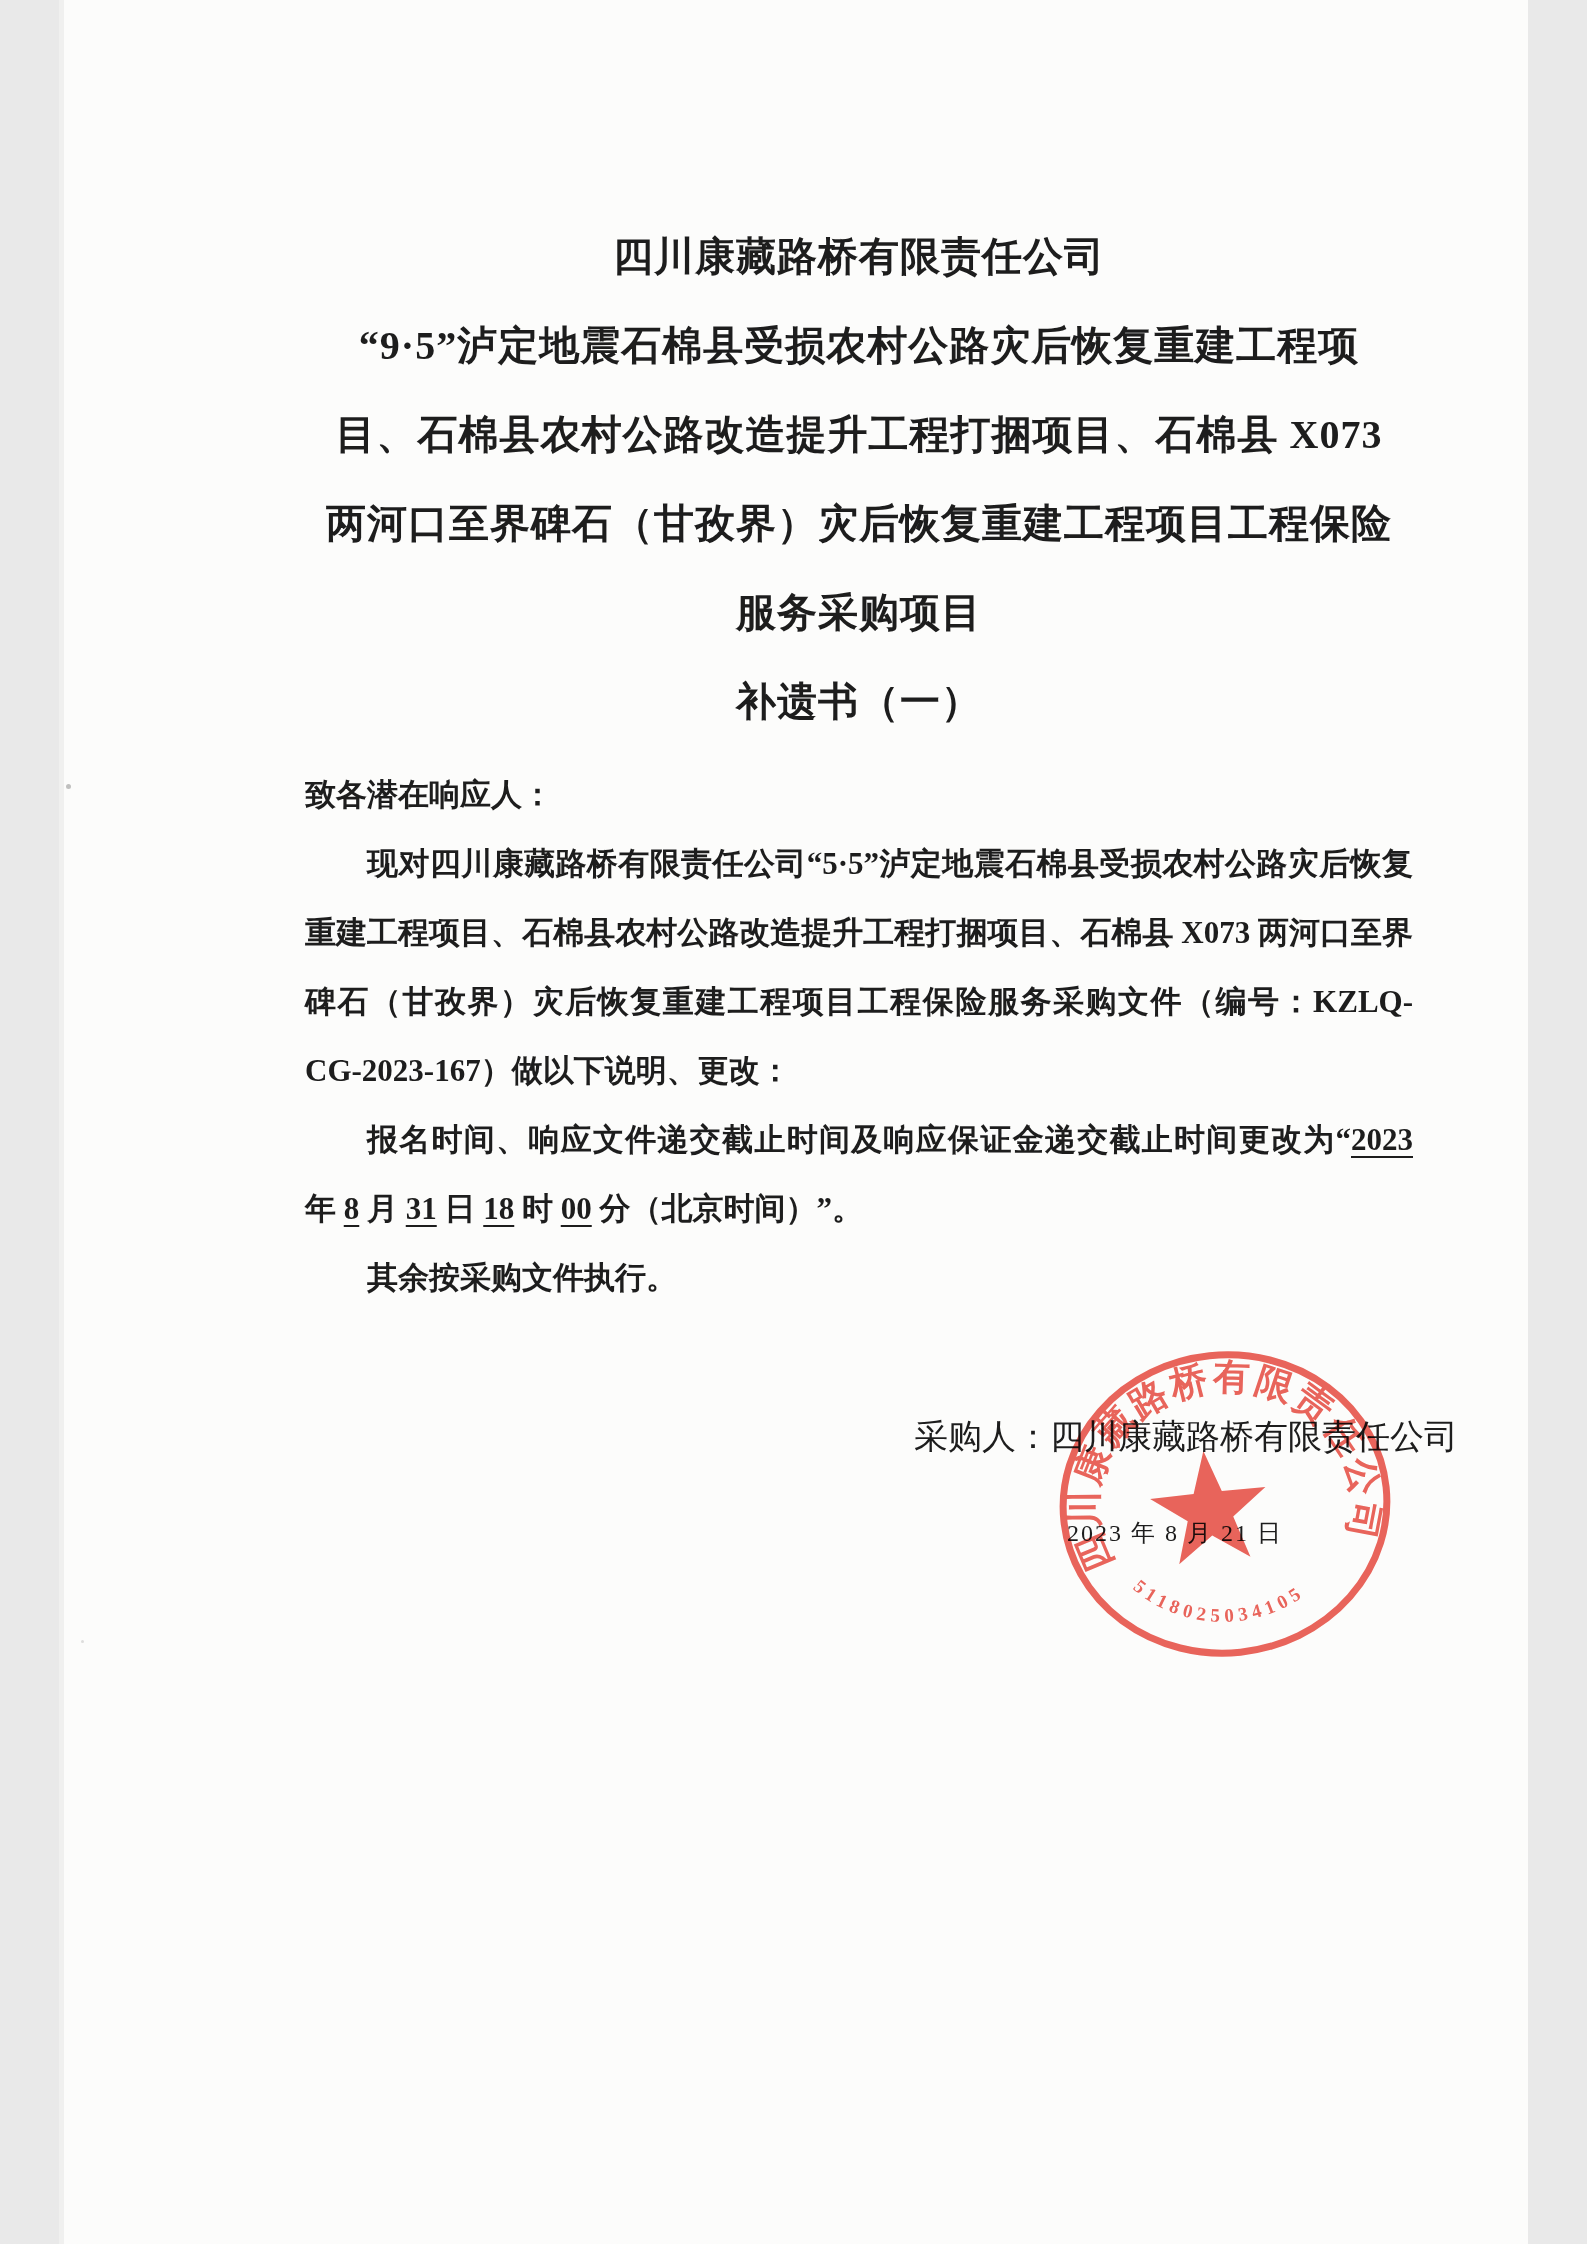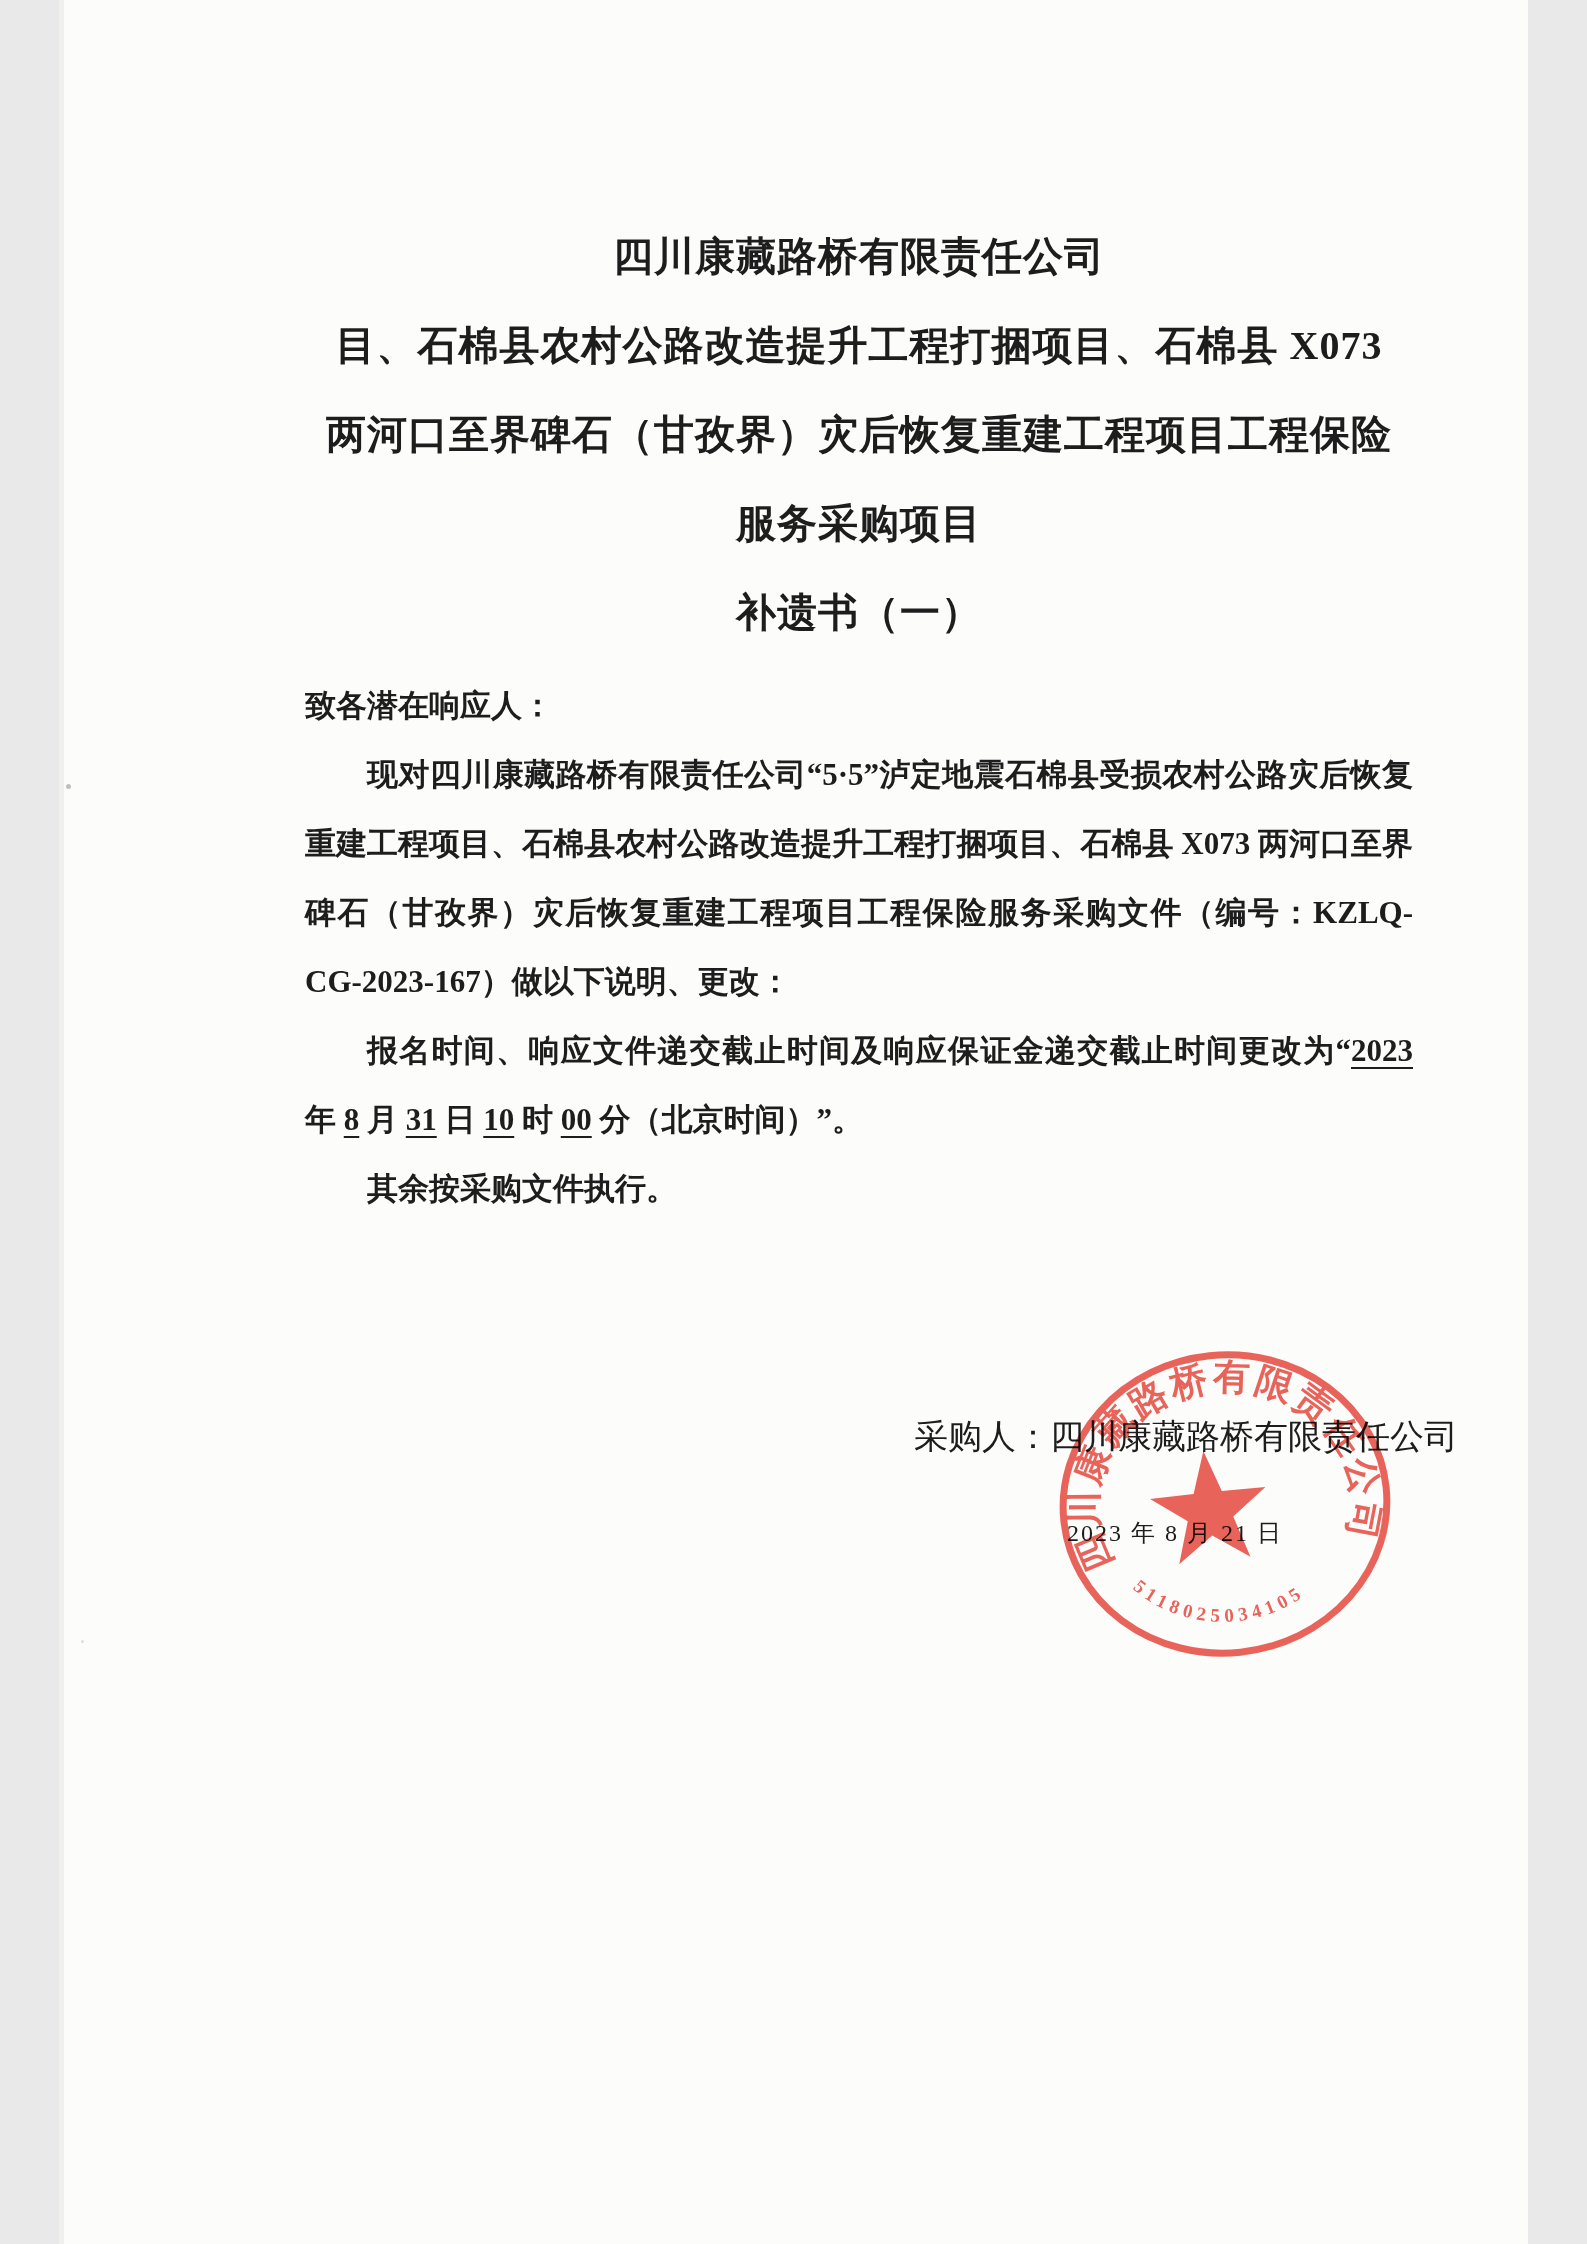--- a/index.html
+++ b/index.html
@@ -79,30 +79,31 @@
 <div class="page">
 
   <div class="edge-strip"></div>
   <div class="speckle s1"></div>
   <div class="speckle s2"></div>
 
   <div class="content">
 
     <div class="title-block">
       <div class="title-line">四川康藏路桥有限责任公司</div>
+      <div class="title-line">“9·5”泸定地震石棉县受损农村公路灾后恢复重建工程项</div>
       <div class="title-line">目、石棉县农村公路改造提升工程打捆项目、石棉县 X073</div>
       <div class="title-line">两河口至界碑石（甘孜界）灾后恢复重建工程项目工程保险</div>
       <div class="title-line">服务采购项目</div>
       <div class="title-line">补遗书（一）</div>
     </div>
 
     <div class="body-block">
       <p>致各潜在响应人：</p>
       <p class="indent">现对四川康藏路桥有限责任公司“5·5”泸定地震石棉县受损农村公路灾后恢复重建工程项目、石棉县农村公路改造提升工程打捆项目、石棉县 X073 两河口至界碑石（甘孜界）灾后恢复重建工程项目工程保险服务采购文件（编号：KZLQ-CG-2023-167）做以下说明、更改：</p>
-      <p class="indent"><span>报名时间、响应文件递交截止时间及响应保证金递交截止时间更改为“</span><span class="u">2023</span><span> 年 </span><span class="u">8</span><span> 月 </span><span class="u">31</span><span> 日 </span><span class="u">10</span><span> 时 </span><span class="u">00</span><span> 分（北京时间）”。</span></p>
+      <p class="indent"><span>报名时间、响应文件递交截止时间及响应保证金递交截止时间更改为“</span><span class="u">2023</span><span> 年 </span><span class="u">8</span><span> 月 </span><span class="u">31</span><span> 日 </span><span class="u">18</span><span> 时 </span><span class="u">00</span><span> 分（北京时间）”。</span></p>
       <p class="indent">其余按采购文件执行。</p>
     </div>
 
   </div>
 
   <div class="buyer-line"><span>采购人：</span><span>四川康藏路桥有限责任公司</span></div>
 
   <div class="date-line">2023 年 8 月 21 日</div>
 
   <svg class="seal" viewBox="-170 -156 340 312" xmlns="http://www.w3.org/2000/svg">

